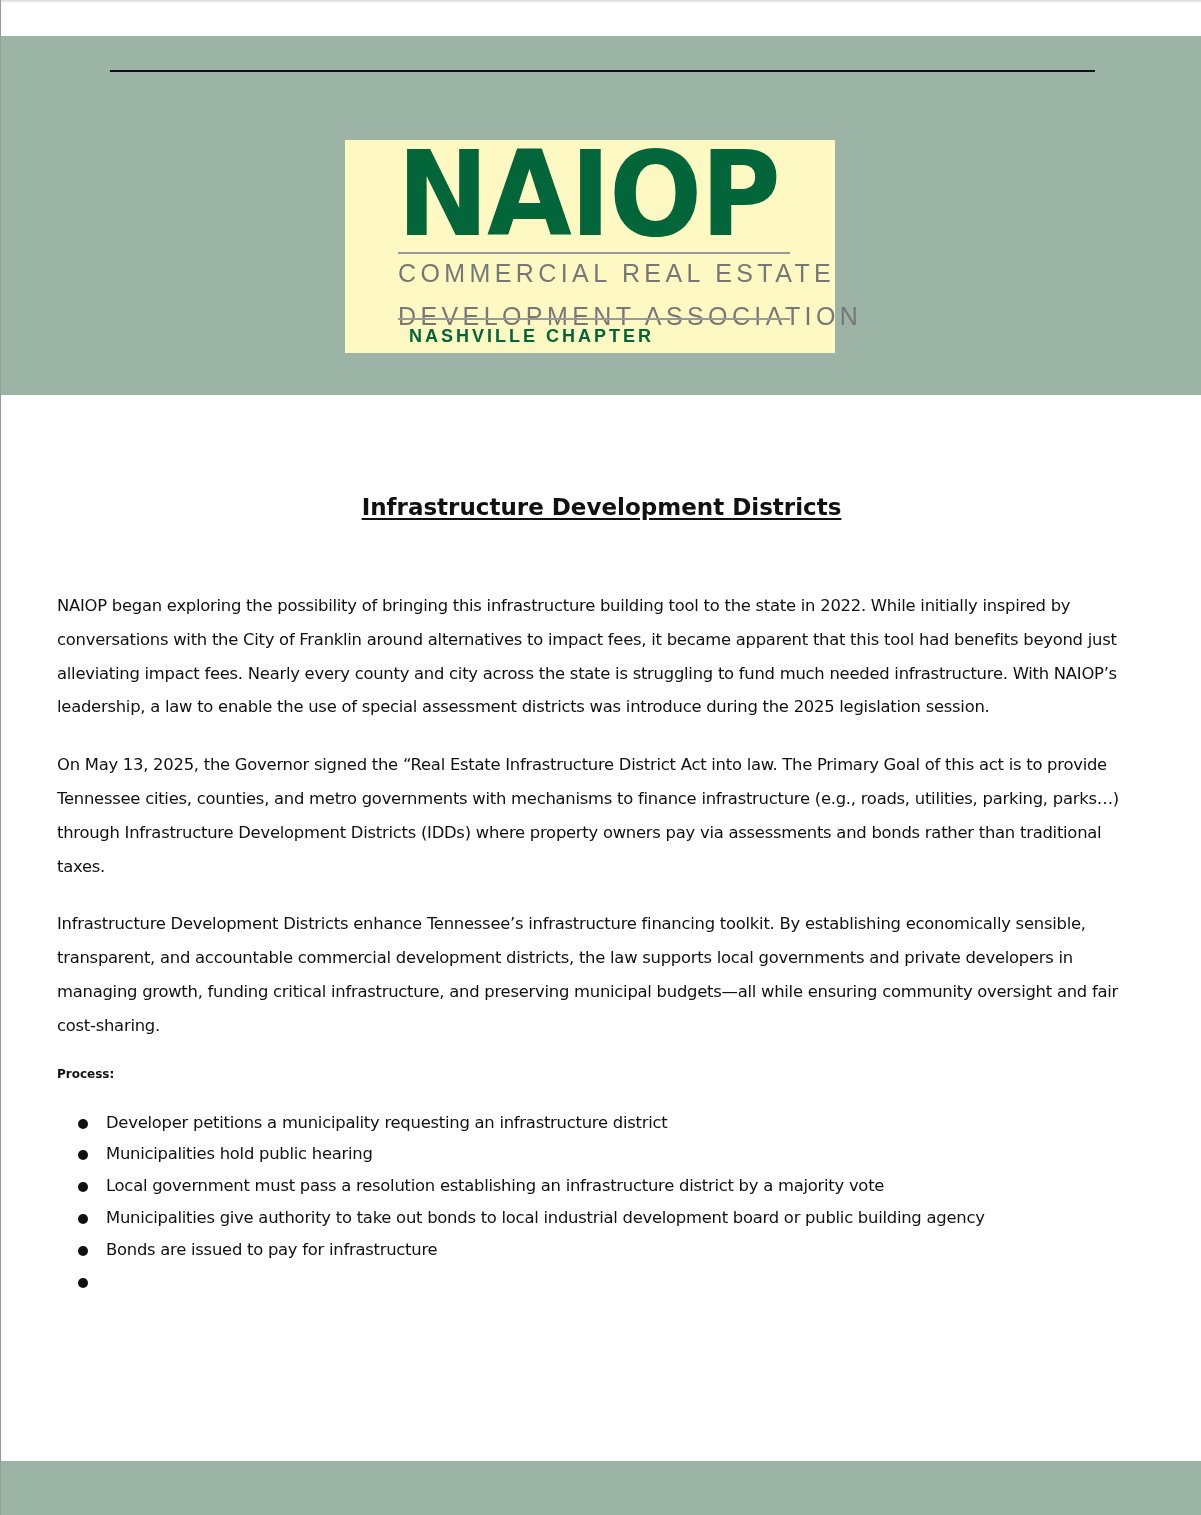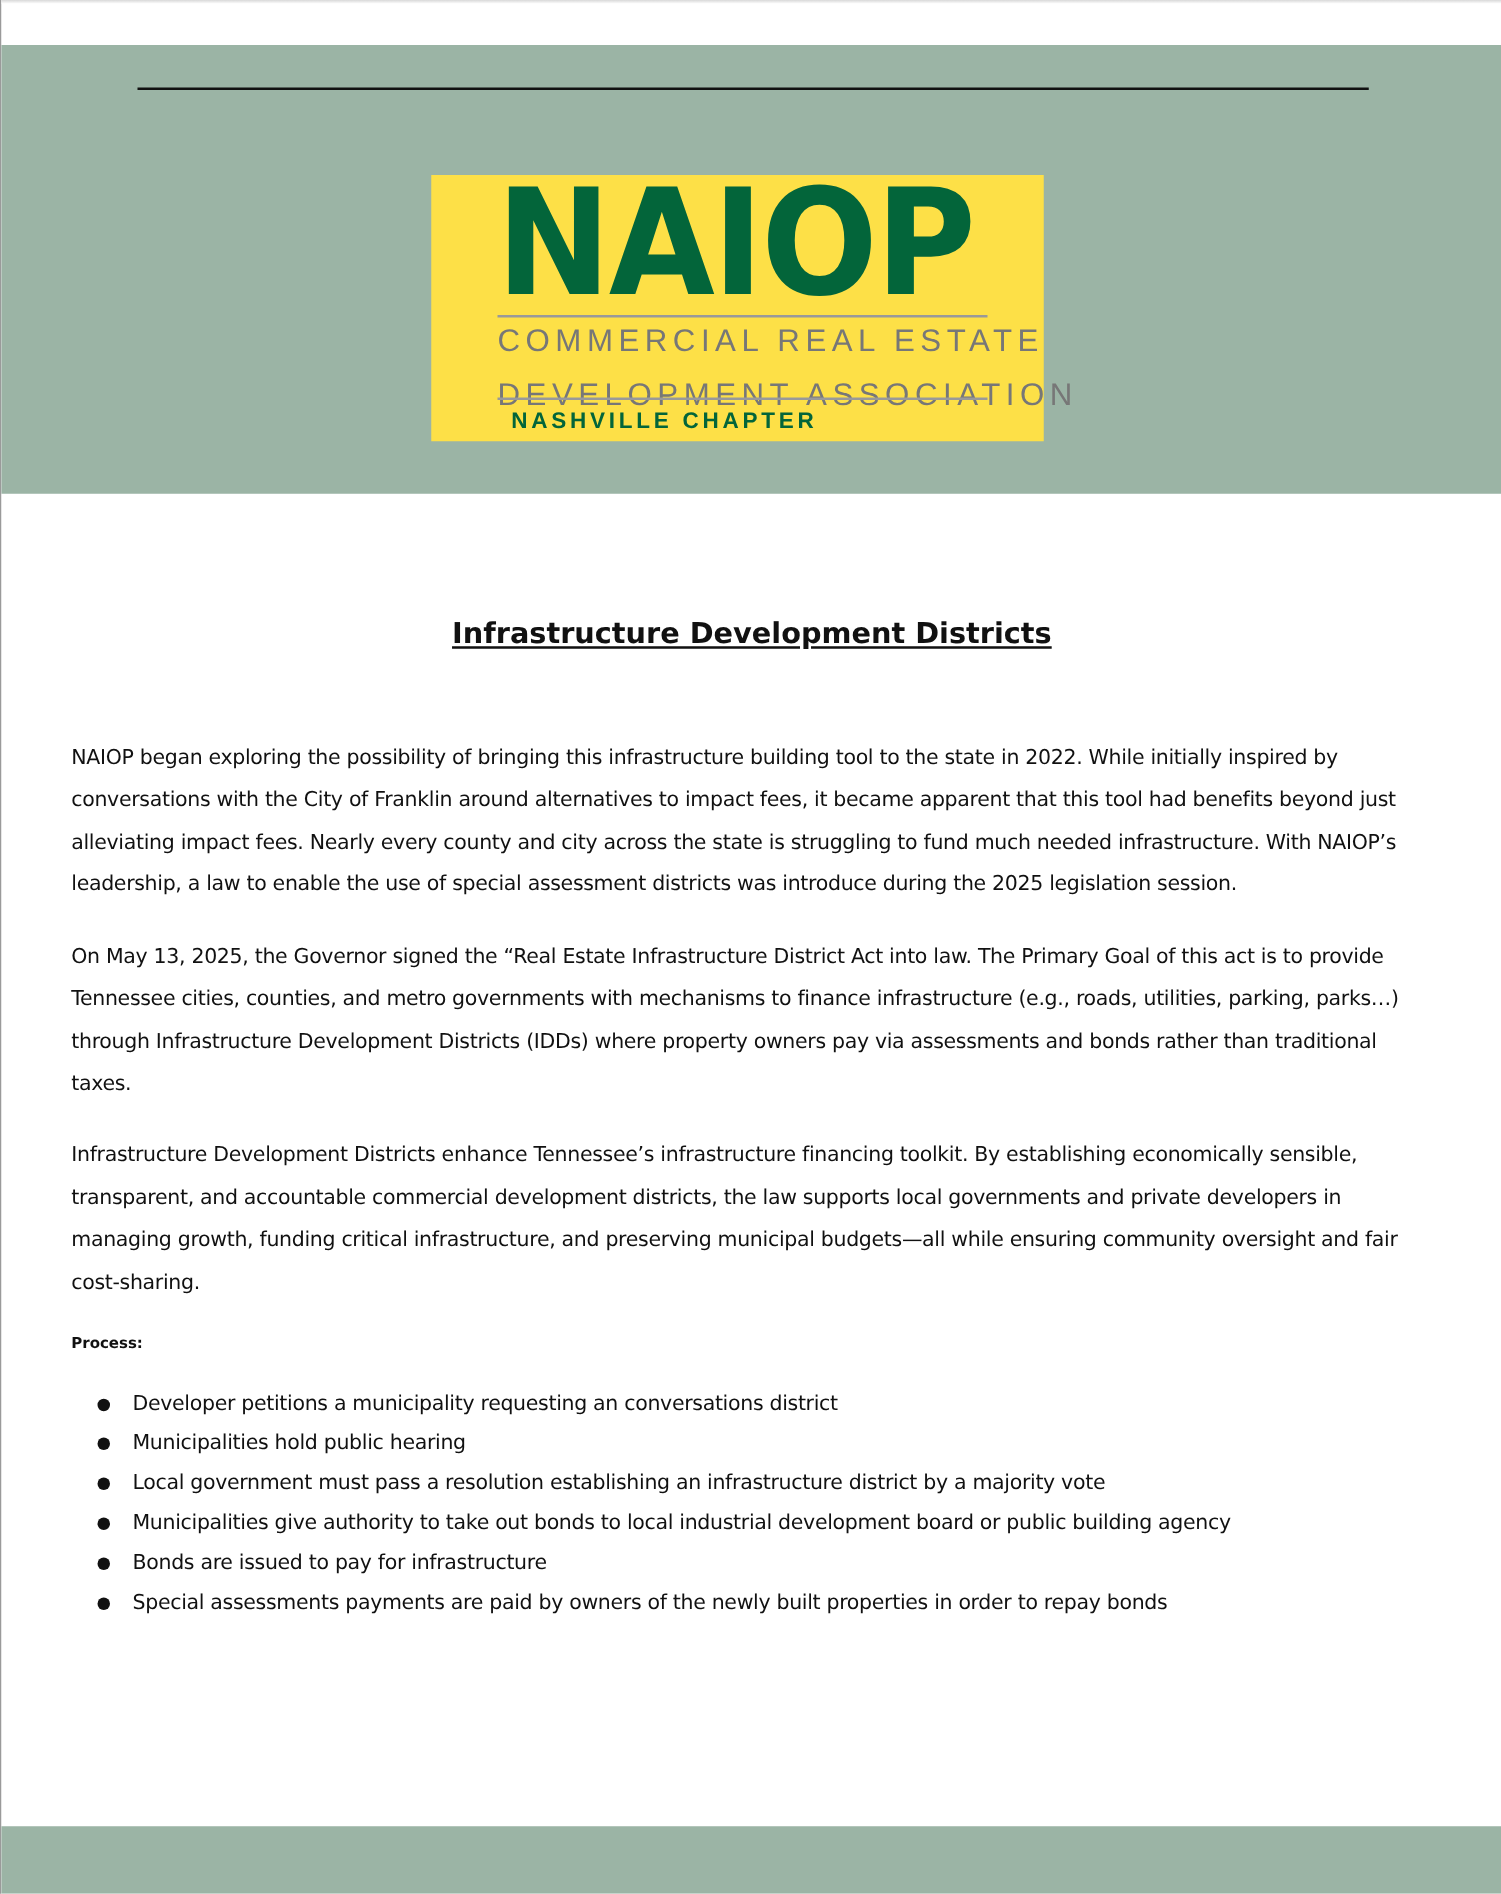--- a/index.html
+++ b/index.html
@@ -8,21 +8,21 @@
     background: #ffffff;
     font-family: "DejaVu Sans", sans-serif;
     color: #111;
     border-left: 1px solid #9a9a9a;
     box-sizing: border-box;
   }
   .top-shadow { position:absolute; left:0; top:0; width:1201px; height:3px;
     background: linear-gradient(#d8d8d8, #ffffff); }
   .header-band { position:absolute; left:0; top:36px; width:1201px; height:359px; background:#9bb4a5; }
   .header-rule { position:absolute; left:109px; top:70px; width:985px; height:2px; background:#111; }
-  .logo-box { position:absolute; left:344px; top:140px; width:490px; height:213px; background:#fde047; }
+  .logo-box { position:absolute; left:344px; top:140px; width:490px; height:213px; background:#fef9c3; }
   .logo-naiop { position:absolute; left:52px; top:2px; width:394px; height:104px;
     font-family: "DejaVu Sans", sans-serif; font-weight:bold; color:#03653a;
     font-size:118px; line-height:104px; letter-spacing:-2px; transform:scaleX(0.93); transform-origin:left top; }
   .logo-line1 { position:absolute; left:53px; top:112px; width:392px; height:2px; background:#999; }
   .logo-line2 { position:absolute; left:53px; top:178px; width:392px; height:2px; background:#999; }
   .logo-sub { position:absolute; left:53px; width:400px; font-family:"Liberation Sans", sans-serif;
     color:#777; font-size:25px; letter-spacing:4.4px; line-height:24px; white-space:nowrap; }
   .logo-sub1 { top:121px; }
   .logo-sub2 { top:164px; }
   .logo-chapter { position:absolute; left:64px; top:186px; font-family:"Liberation Sans", sans-serif;
@@ -55,22 +55,22 @@
 </div>
 
 <div class="title">Infrastructure Development Districts</div>
 
 <div class="content">
   <p class="para">NAIOP began exploring the possibility of bringing this infrastructure building tool to the state in 2022. While initially inspired by conversations with the City of Franklin around alternatives to impact fees, it became apparent that this tool had benefits beyond just alleviating impact fees. Nearly every county and city across the state is struggling to fund much needed infrastructure. With NAIOP’s leadership, a law to enable the use of special assessment districts was introduce during the 2025 legislation session.</p>
   <p class="para">On May 13, 2025, the Governor signed the “Real Estate Infrastructure District Act into law. The Primary Goal of this act is to provide Tennessee cities, counties, and metro governments with mechanisms to finance infrastructure (e.g., roads, utilities, parking, parks…) through Infrastructure Development Districts (IDDs) where property owners pay via assessments and bonds rather than traditional taxes.</p>
   <p class="para">Infrastructure Development Districts enhance Tennessee’s infrastructure financing toolkit. By establishing economically sensible, transparent, and accountable commercial development districts, the law supports local governments and private developers in managing growth, funding critical infrastructure, and preserving municipal budgets—all while ensuring community oversight and fair cost-sharing.</p>
   <div class="process-label">Process:</div>
   <ul class="steps">
-    <li><span class="bullet"></span><span>Developer petitions a municipality requesting an conversations district</span></li>
+    <li><span class="bullet"></span><span>Developer petitions a municipality requesting an infrastructure district</span></li>
     <li><span class="bullet"></span><span>Municipalities hold public hearing</span></li>
     <li><span class="bullet"></span><span>Local government must pass a resolution establishing an infrastructure district by a majority vote</span></li>
     <li><span class="bullet"></span><span>Municipalities give authority to take out bonds to local industrial development board or public building agency</span></li>
     <li><span class="bullet"></span><span>Bonds are issued to pay for infrastructure</span></li>
-    <li><span class="bullet"></span><span>Special assessments payments are paid by owners of the newly built properties in order to repay bonds</span></li>
+    <li><span class="bullet"></span></li>
   </ul>
 </div>
 
 <div class="footer-band"></div>
 
 </body></html>

